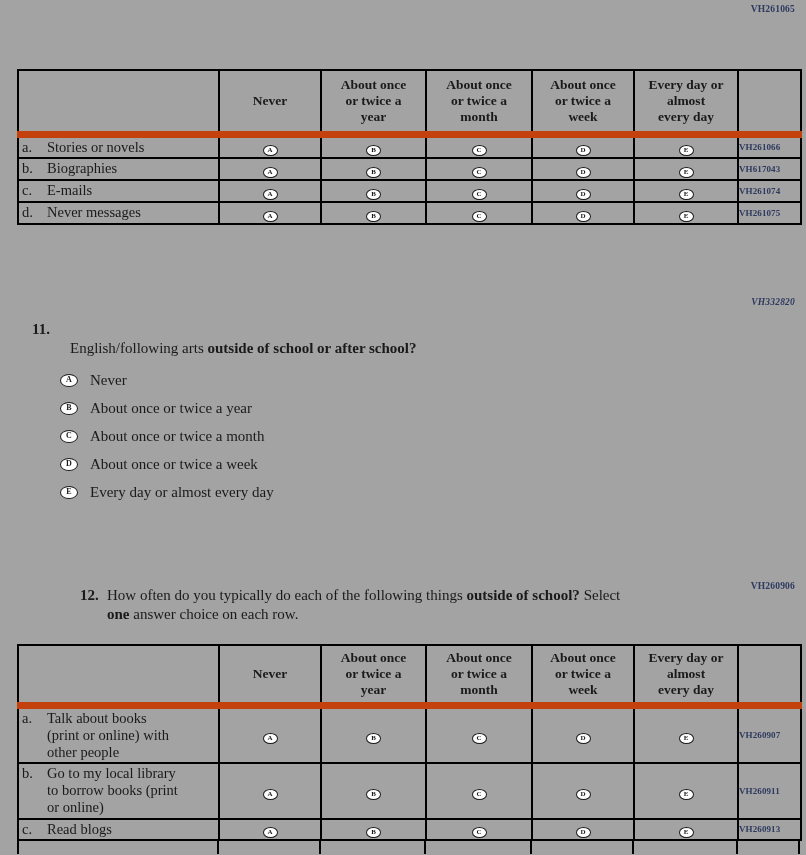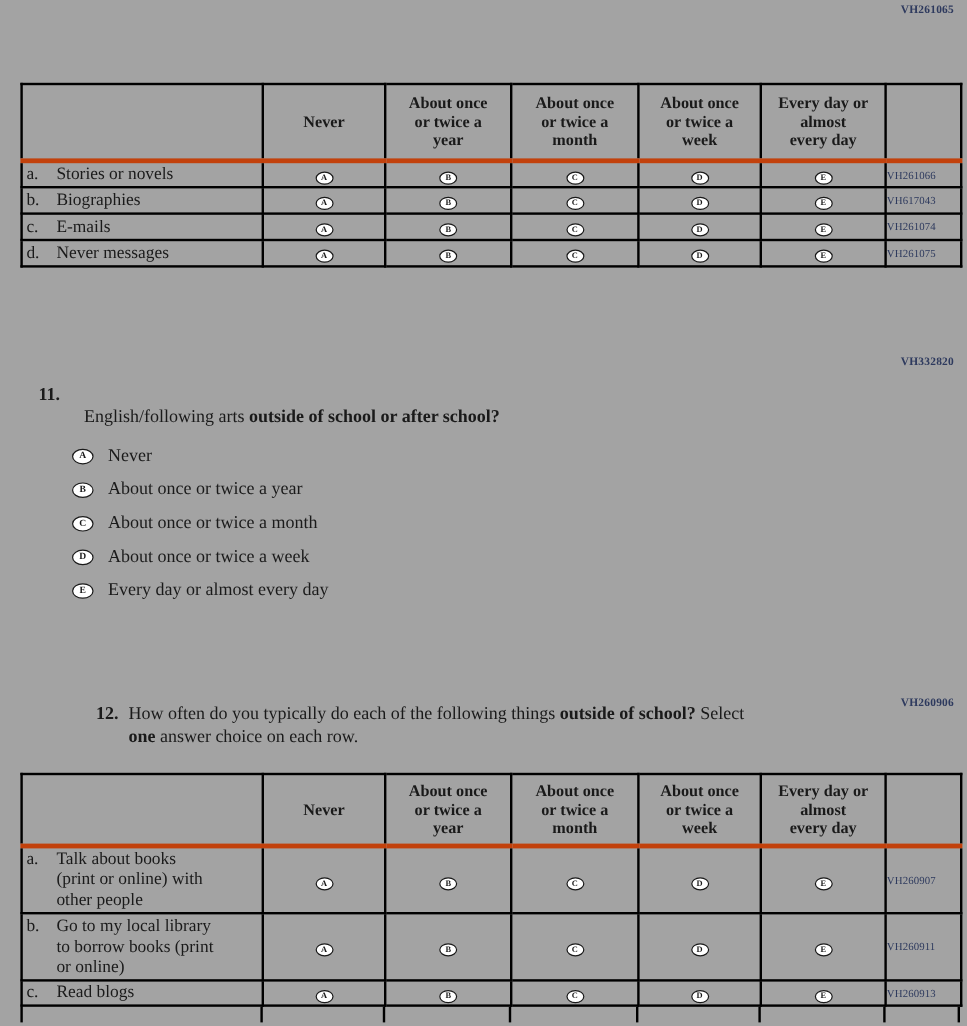--- a/index.html
+++ b/index.html
@@ -44,21 +44,21 @@
     width:783px;
     border:2px solid #000;
   }
   .qtable th,.qtable td{
     border:2px solid #000;
     padding:0;
     vertical-align:middle;
     overflow:hidden;
   }
   .qtable thead th{
-    border-bottom:4px solid #c2410c;
+    border-bottom:7px solid #c2410c;
     font-weight:bold;
     font-size:13.5px;
     line-height:1.18;
     text-align:center;
   }
   .stubwrap{
     display:flex;
     align-items:flex-start;
     padding:1px 2px 1px 3px;
   }
@@ -87,21 +87,21 @@
   }
   .bubble span{
     font-size:7px;
     font-weight:700;
     line-height:1;
   }
   .bubble.lg{width:18px;height:13px;}
   .bubble.lg span{font-size:8px;}
   .codecell{
     font-size:9px;
-    font-weight:normal;
+    font-weight:bold;
     color:#2e3a5e;
     padding-left:2px;
     letter-spacing:0.1px;
   }
   #t10 thead tr{height:64px;}
   #t10 tbody tr{height:22px;}
   #t12 thead tr{height:60px;}
   #t12 tbody tr.r0{height:54px;}
   #t12 tbody tr.r1{height:56px;}
   #t12 tbody tr.r2{height:21px;}
@@ -262,21 +262,21 @@
               </span></td>
           <td class="bub"><span class="bubble">
                 <span>E</span>
               </span></td>
           <td class="codecell">VH261075</td>
         </tr>
       </tbody>
     </table>
   </div>
 
-  <div class="vhcode" style="top:297px;right:11px;">VH332820</div>
+  <div class="vhcode" style="top:297px;right:11px;font-style:italic;">VH332820</div>
 
   <div class="question" style="top:320px;left:32px;gap:11px;">
     <div class="qnum">11.</div>
     <div class="qtext">
       <br>
       <span>English/following arts </span><b>outside of school or after school?</b>
     </div>
   </div>
 
   <div class="optlist">

